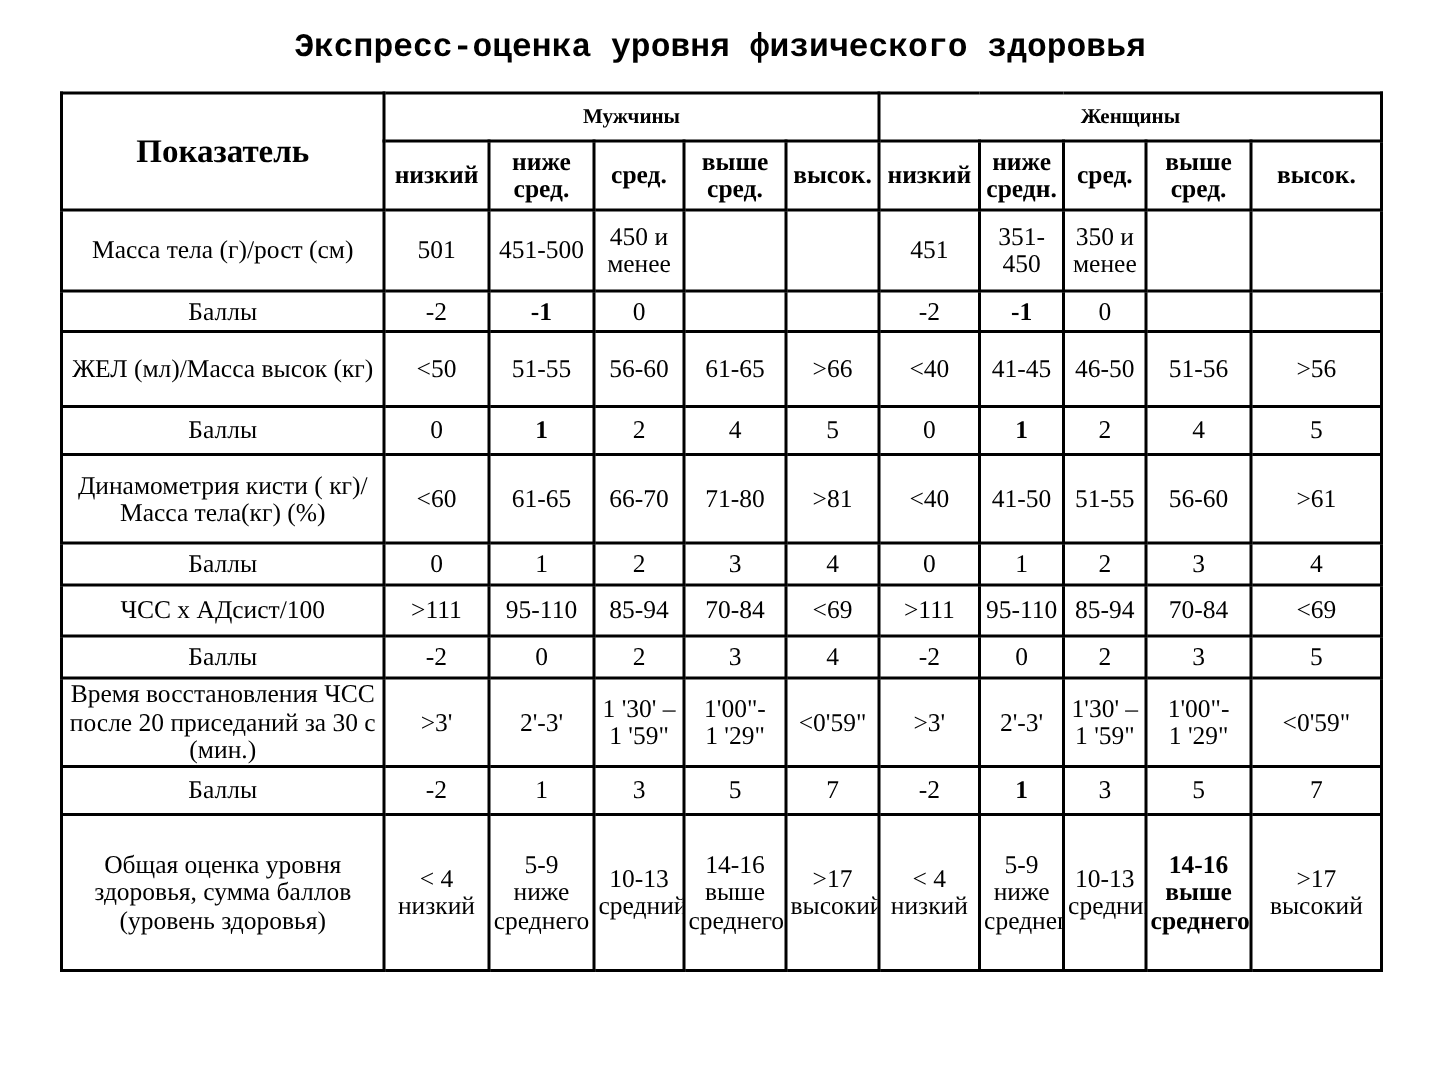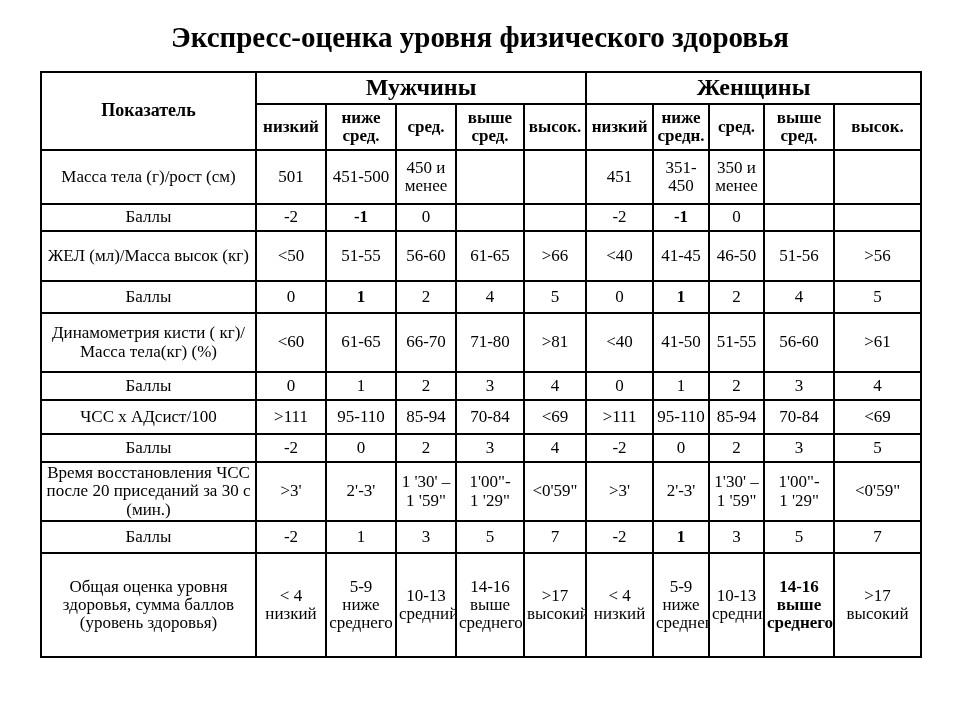--- a/index.html
+++ b/index.html
@@ -14,23 +14,23 @@
     position: relative;
     width: 960px;
     height: 720px;
     background: #ffffff;
     font-family: "Liberation Serif", serif;
     color: #000;
   }
   .title {
     margin-top: 17px;
     text-align: center;
-    font-family: Liberation Serif, serif;
+    font-family: Liberation Mono, monospace;
     font-weight: bold;
-    font-size: 29px;
+    font-size: 22px;
     line-height: 1.38;
     color: #000;
   }
   table.health {
     border-collapse: collapse;
     table-layout: fixed;
     margin: 14px 0 0 40px;
     width: 880px;
   }
   col.c0 { width: 215px; }
@@ -49,22 +49,22 @@
     border: 2px solid #000;
     text-align: center;
     vertical-align: middle;
     font-size: 17px;
     line-height: 1.08;
     padding: 1px 2px;
     white-space: pre-line;
     overflow: hidden;
   }
   thead th { font-weight: bold; }
-  thead th.grp { font-size: 24px; }
-  thead th.ind { font-size: 18px; }
+  thead th.grp { font-size: 14px; }
+  thead th.ind { font-size: 22px; }
   tbody th.rl { font-weight: normal; }
   td.b { font-weight: bold; }
   td.al { text-align: left; padding-left: 3px; }
 
   thead tr:nth-child(1) { height: 32px; }
   thead tr:nth-child(2) { height: 46px; }
   tbody tr:nth-child(1)  { height: 54px; padding-left: 16px; }
   tbody tr:nth-child(2)  { height: 27px; }
   tbody tr:nth-child(3)  { height: 50px; }
   tbody tr:nth-child(4)  { height: 32px; }

